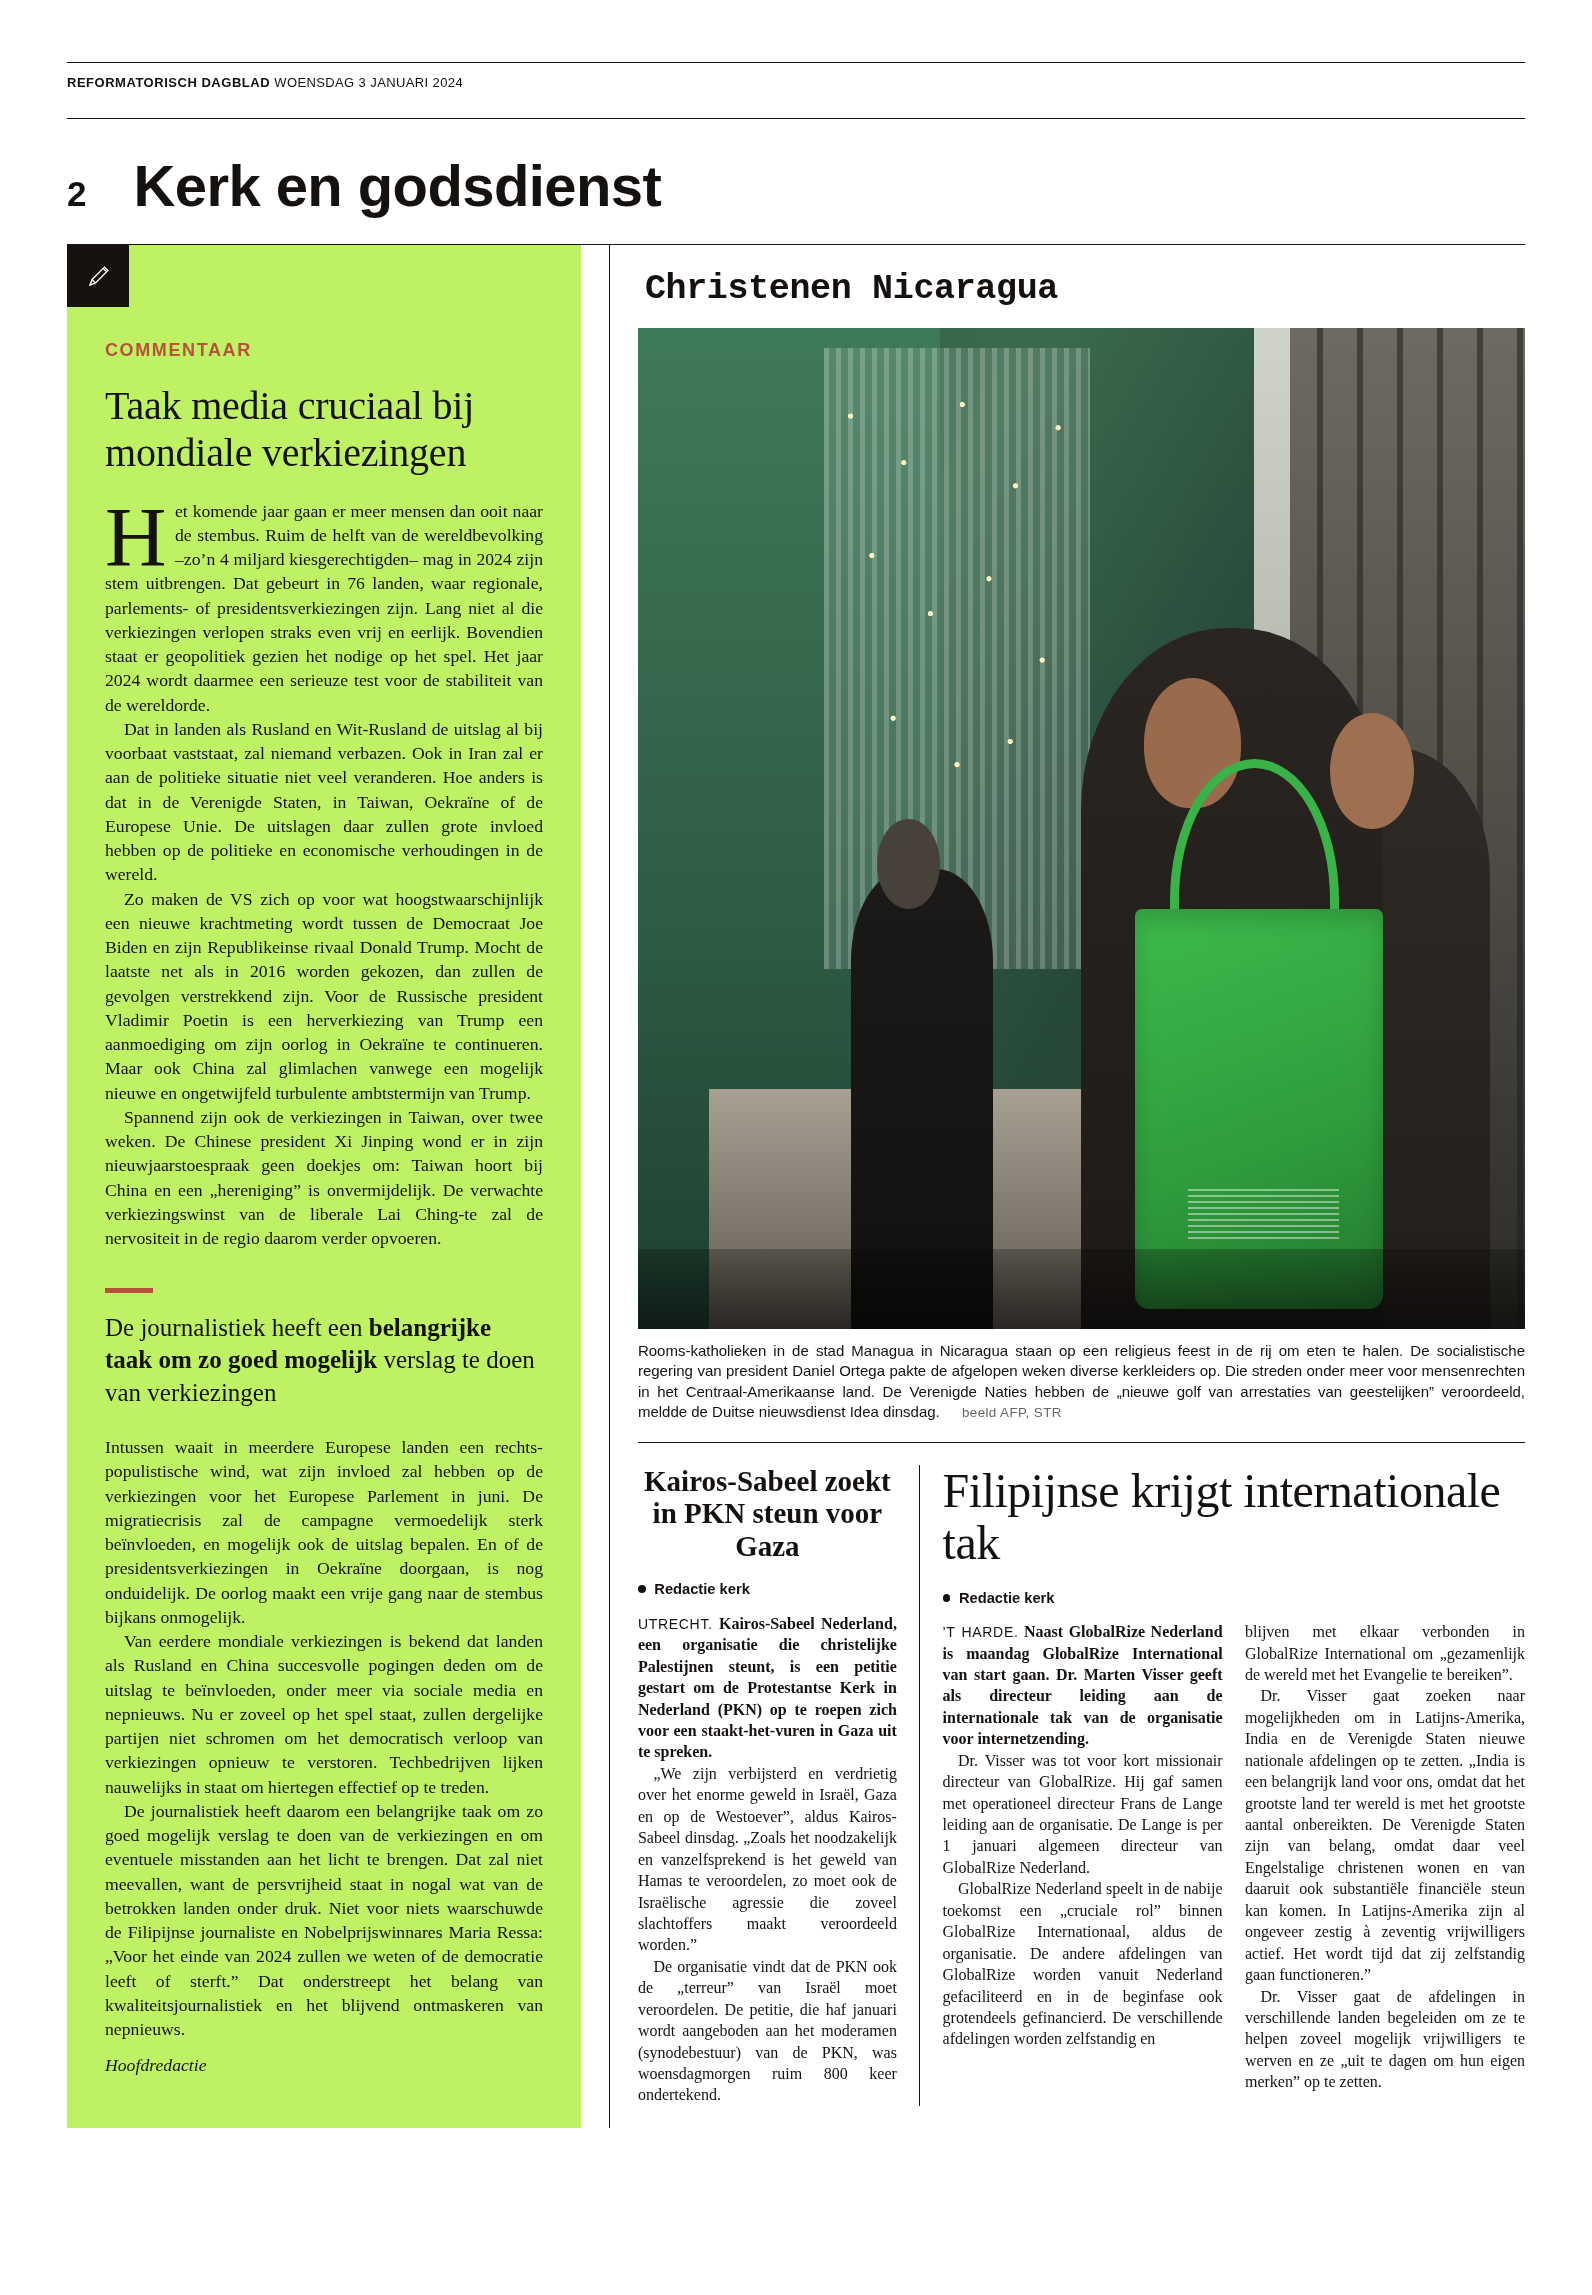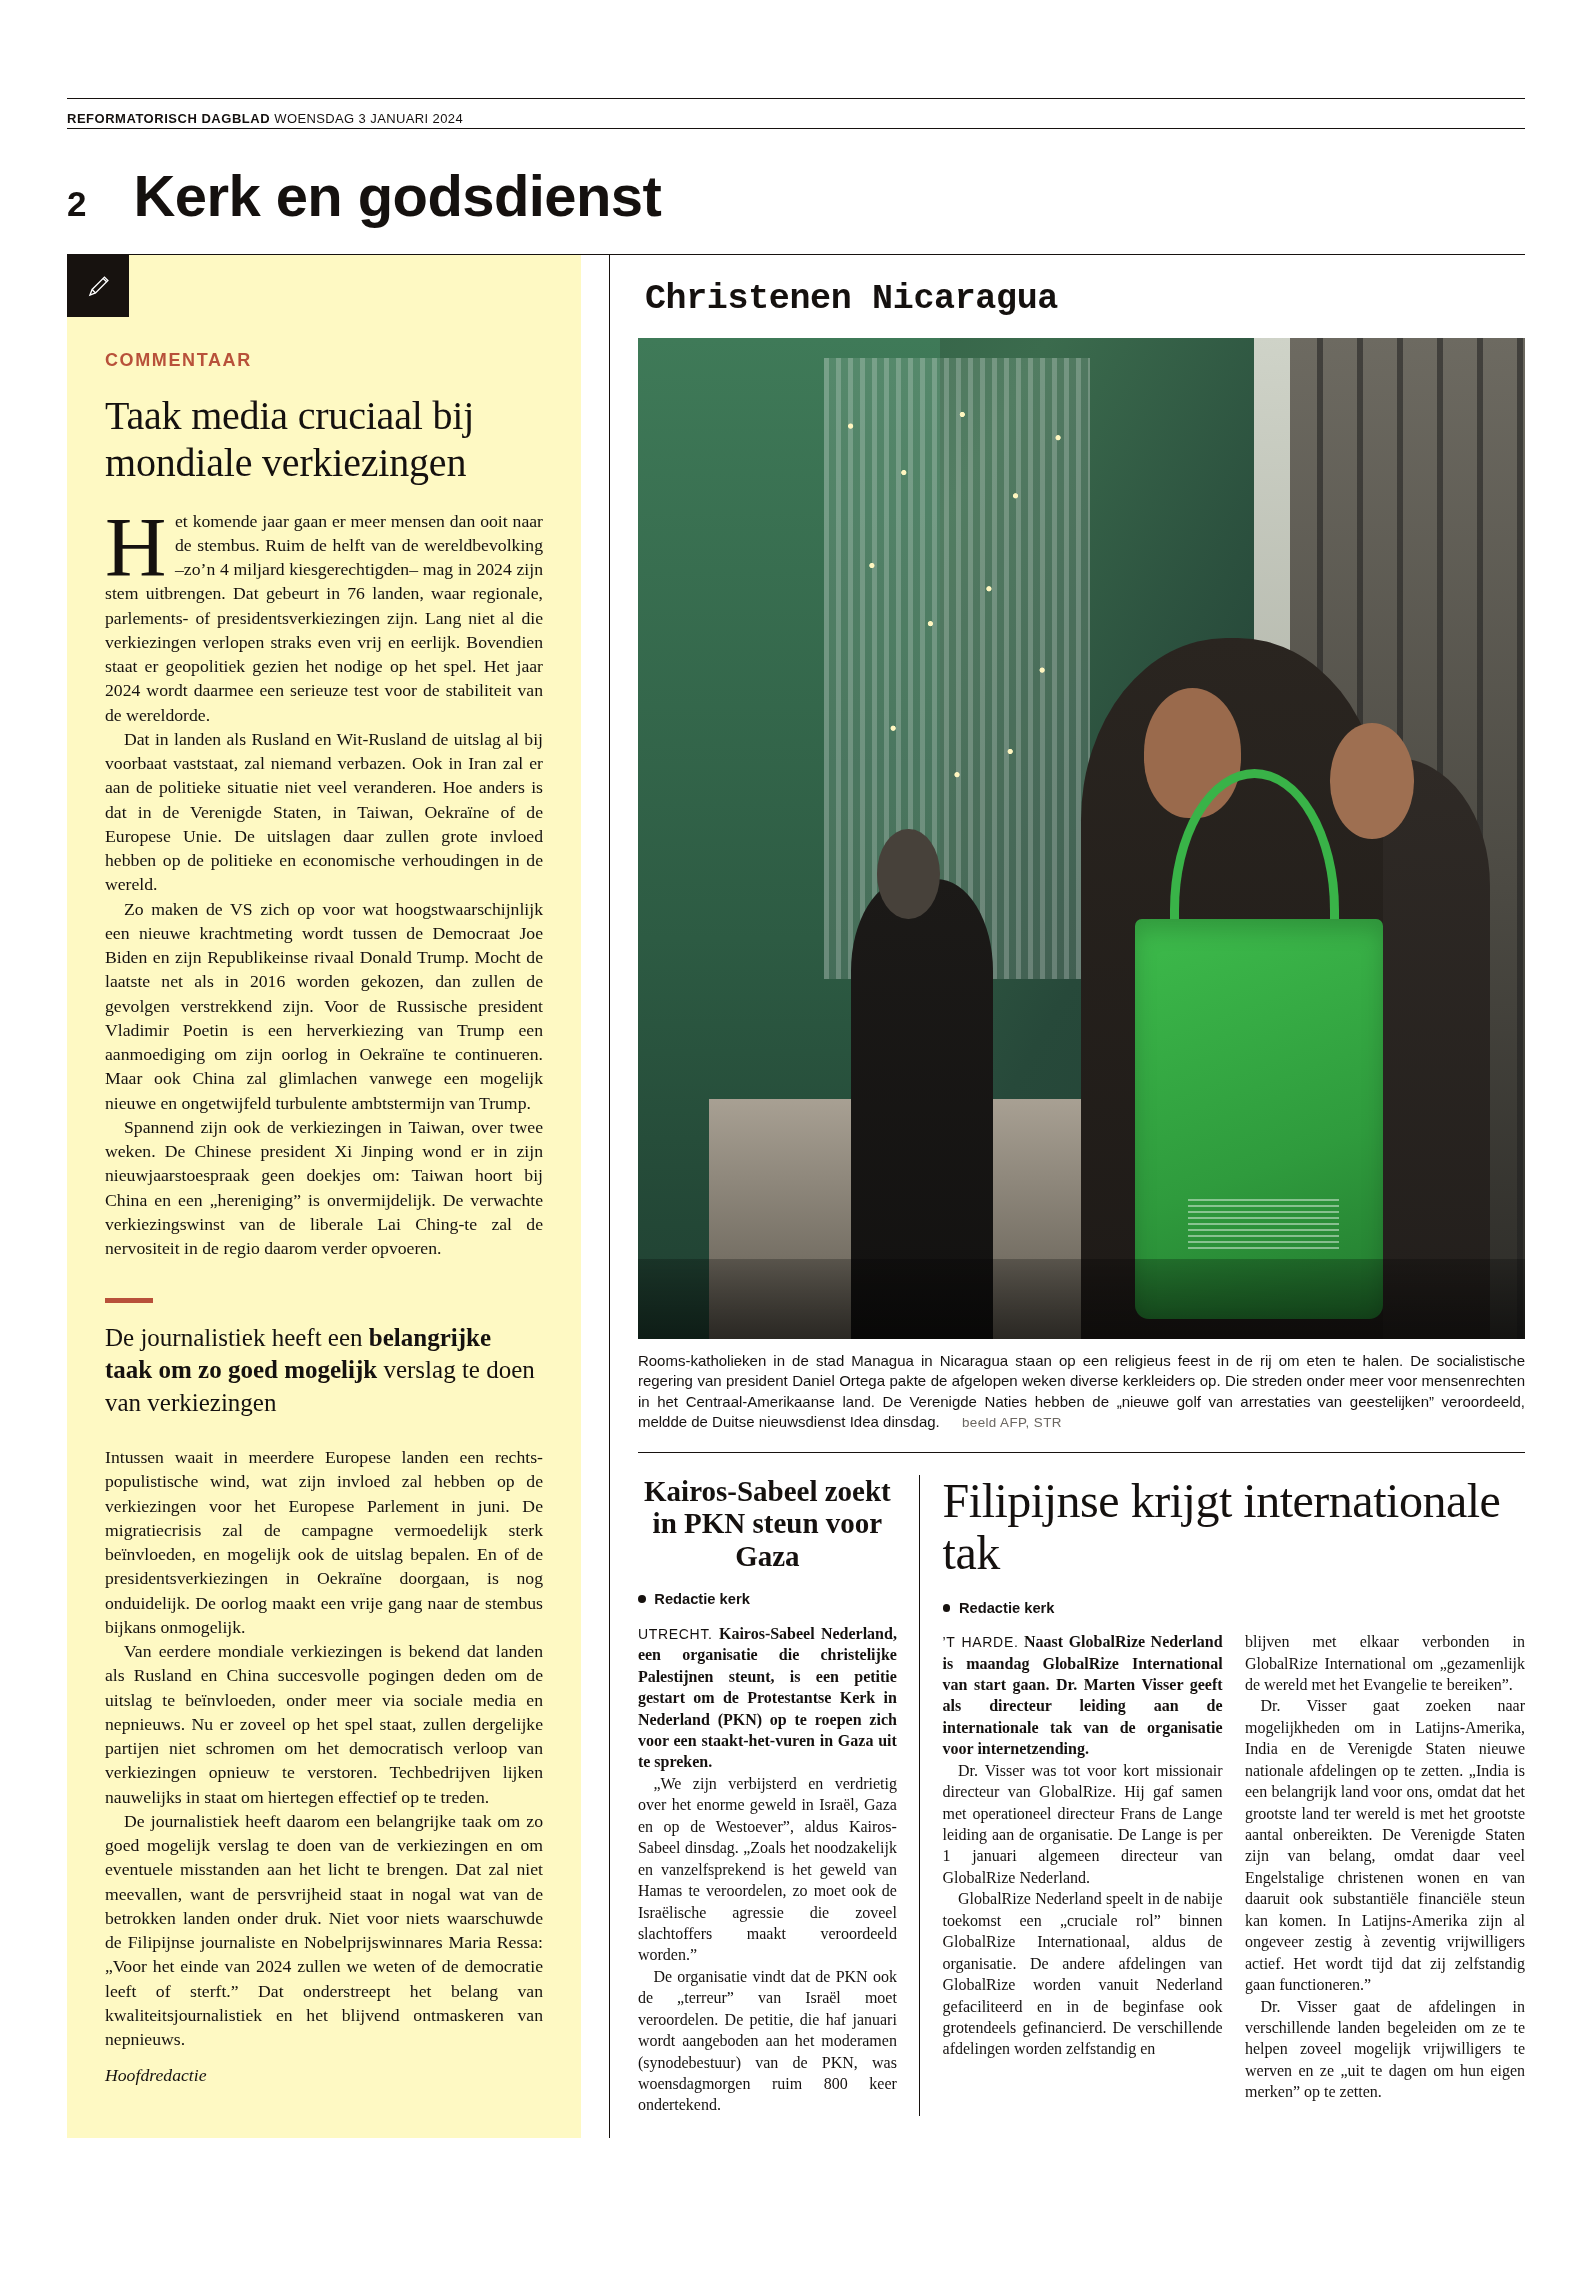--- a/index.html
+++ b/index.html
@@ -16,24 +16,24 @@
   .page {
     position: relative;
     width: 1592px;
     min-height: 2295px;
     box-sizing: border-box;
     padding: 0 67px;
   }
 
   
   .masthead {
-    margin-top: 98px;
+    margin-top: 62px;
     border-top: 1.7px solid #17120f;
     border-bottom: 0.9px solid #17120f;
-    padding: 12px 0 2px 0;
+    padding: 12px 0 28px 0;
   }
   .masthead-line {
     font-family: "Liberation Sans", sans-serif;
     font-size: 13px;
     letter-spacing: 0.04em;
     font-weight: 700;
     text-transform: uppercase;
   }
   .masthead-line .date {
     font-weight: 400;
@@ -63,21 +63,21 @@
 
   
   .content {
     display: flex;
     gap: 0;
     margin-top: 0;
   }
   .col-left {
     width: 514px;
     flex: 0 0 514px;
-    background: #fef9c3;
+    background: #bef264;
     position: relative;
     padding: 0 38px 52px 38px;
     box-sizing: border-box;
   }
   .divider-v {
     width: 0.9px;
     background: #17120f;
     margin: 0 28px;
     flex: 0 0 0.9px;
   }

